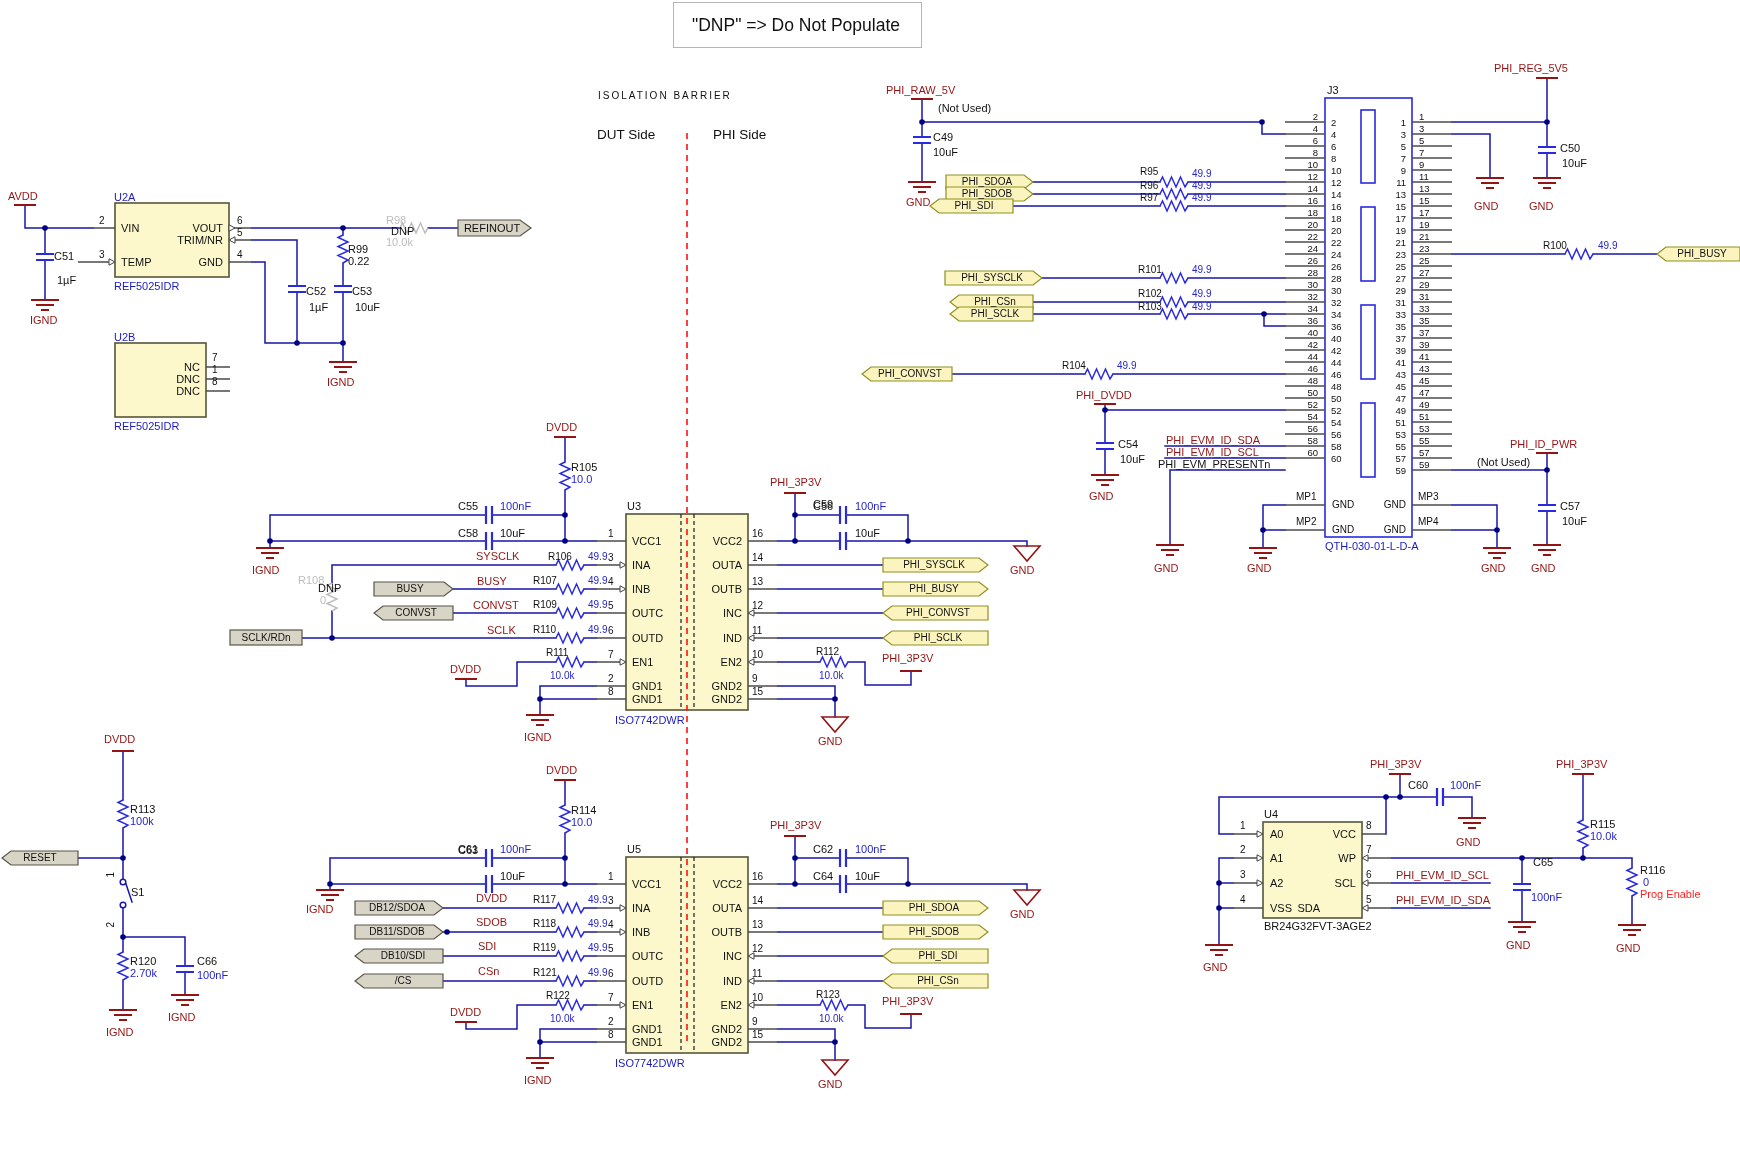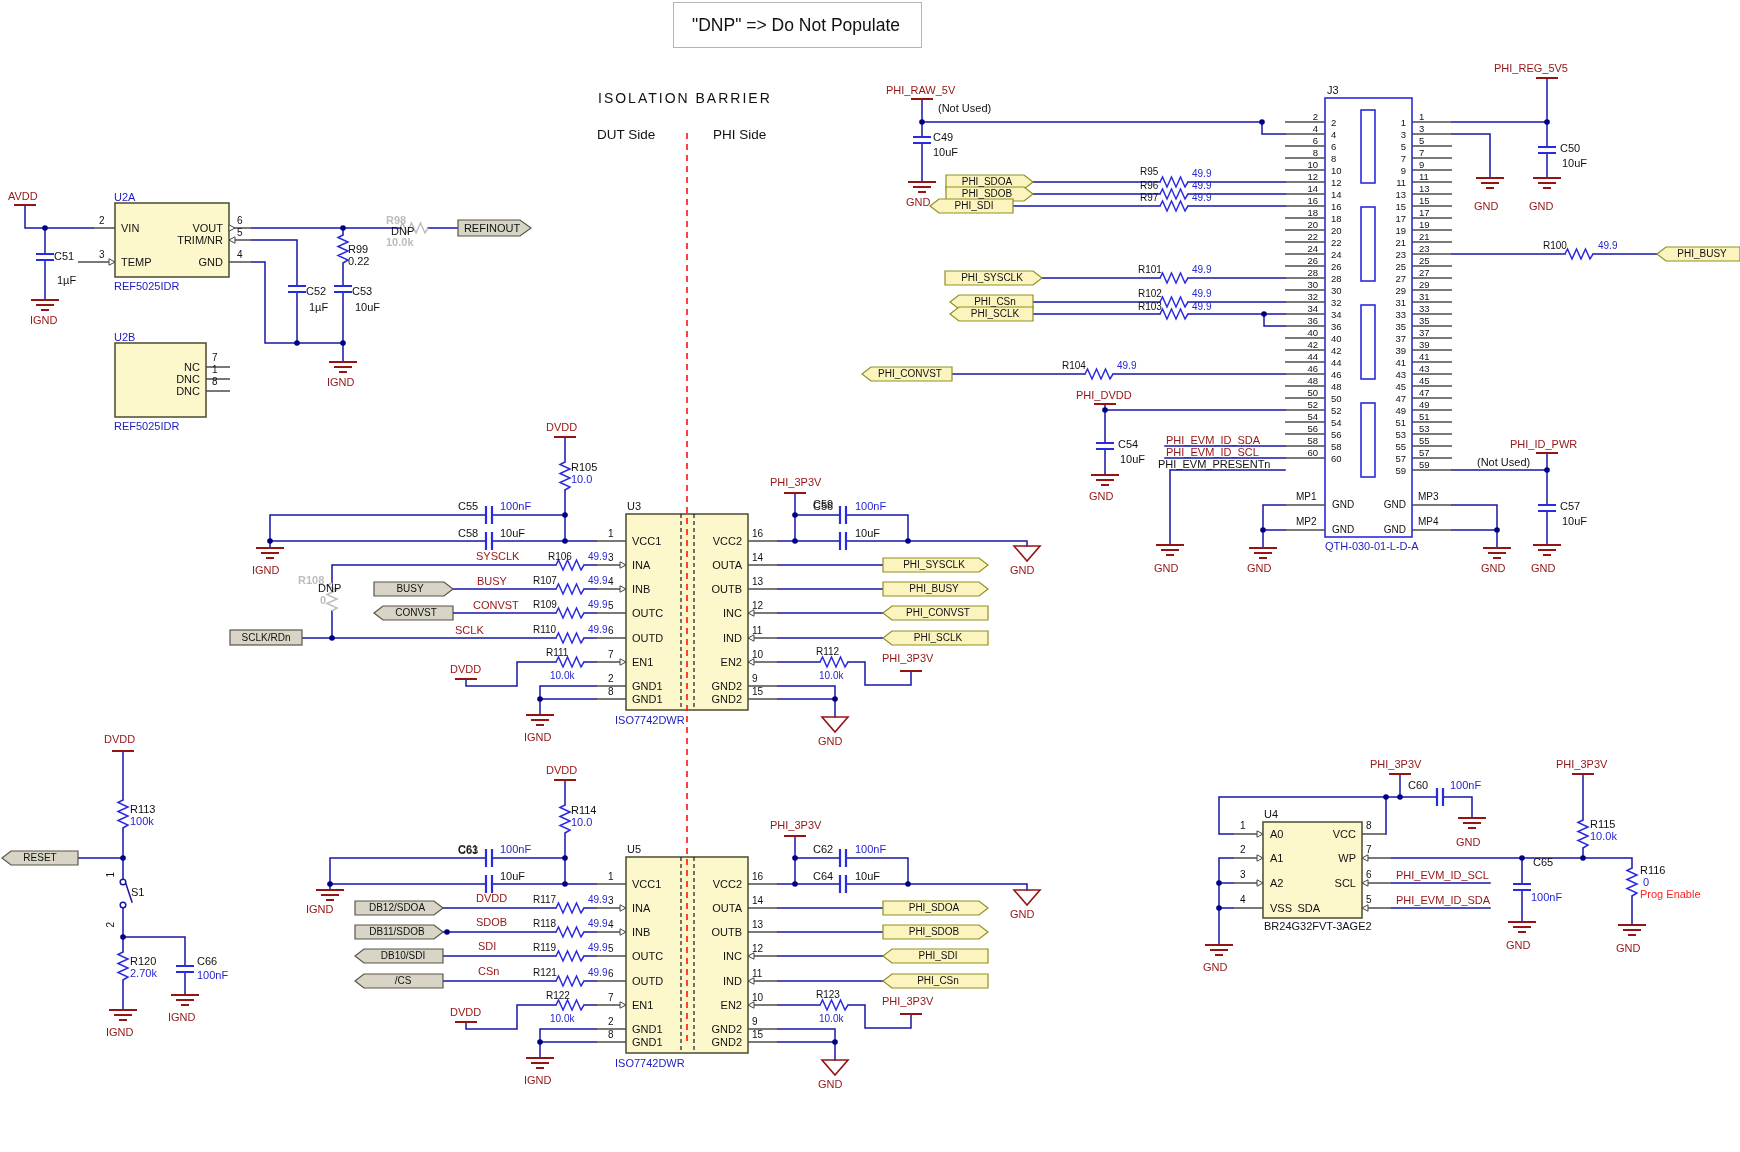--- a/index.html
+++ b/index.html
@@ -3,28 +3,28 @@
 <meta charset="utf-8">
 <style>
   html,body{margin:0;padding:0;background:#fff;}
   #canvas{position:relative;width:1740px;height:1152px;background:#fff;overflow:hidden;
           font-family:"Liberation Sans","DejaVu Sans",sans-serif;}
   #wiresvg{position:absolute;left:0;top:0;}
   .t{position:absolute;font:11px/1.15 "Liberation Sans","DejaVu Sans",sans-serif;color:var(--ink);white-space:nowrap;font-style:normal;}
   .m{color:var(--maroon);}
   .v{color:var(--value);}
   .p{color:var(--part);}
-  .gy{color:var(--dnpGrey);font-weight:bold;}
+  .gy{color:var(--dnpGrey);}
   .rd{color:var(--progRed);}
   .s10{font-size:10px;}
   .ctr{transform:translate(-50%,-50%);}
   .rot{transform:rotate(-90deg);}
   .rgt{text-align:right;}
   .title{font-size:17.5px;}
-  .barhead{font-size:14px;letter-spacing:2px;}
+  .barhead{font-size:10px;letter-spacing:2px;}
   .side{font-size:13.5px;}
   #titlebox{position:absolute;left:673px;top:2px;width:247px;height:44px;background:#fff;border:1px solid var(--boxEdge);}
   
   .w{stroke:var(--wire);stroke-width:1.5;fill:none;stroke-linecap:square;}
   .stub{stroke:var(--stub);stroke-width:1.3;fill:none;}
   .rz{stroke:var(--comp);stroke-width:1.5;fill:none;}
   .cz{stroke:var(--comp);stroke-width:2.2;fill:none;}
   .sym{stroke:var(--maroon);stroke-width:2;fill:none;}
   .symt{stroke:var(--maroon);stroke-width:1.6;fill:none;}
   .dnpz{stroke:var(--dnpGrey);stroke-width:1.5;fill:none;}
@@ -642,21 +642,21 @@
 <span class="t" style="left:571px;top:461px">R105</span>
 <span class="t v" style="left:571px;top:473px">10.0</span>
 <span class="t" style="left:458px;top:500px">C55</span>
 <span class="t v" style="left:500px;top:500px">100nF</span>
 <span class="t" style="left:458px;top:527px">C58</span>
 <span class="t" style="left:500px;top:527px">10uF</span>
 <span class="t m" style="left:252px;top:564px">IGND</span>
 <span class="t m" style="left:476px;top:550px">SYSCLK</span>
 <span class="t m" style="left:477px;top:575px">BUSY</span>
 <span class="t m" style="left:473px;top:599px">CONVST</span>
-<span class="t m" style="left:455px;top:624px">SCLK</span>
+<span class="t m" style="left:487px;top:624px">SCLK</span>
 <span class="t gy" style="left:298px;top:574px">R108</span>
 <span class="t" style="left:318px;top:582px">DNP</span>
 <span class="t gy" style="left:320px;top:594px">0</span>
 <span class="t ctr s10" style="left:410px;top:589px">BUSY</span>
 <span class="t ctr s10" style="left:416px;top:613px">CONVST</span>
 <span class="t ctr s10" style="left:266px;top:638px">SCLK/RDn</span>
 <span class="t s10" style="left:548px;top:551px">R106</span>
 <span class="t s10 v" style="left:588px;top:551px">49.9</span>
 <span class="t s10" style="left:533px;top:575px">R107</span>
 <span class="t s10 v" style="left:588px;top:575px">49.9</span>

